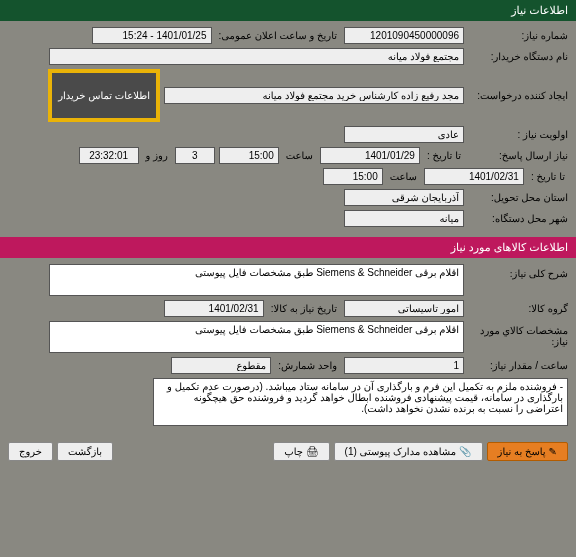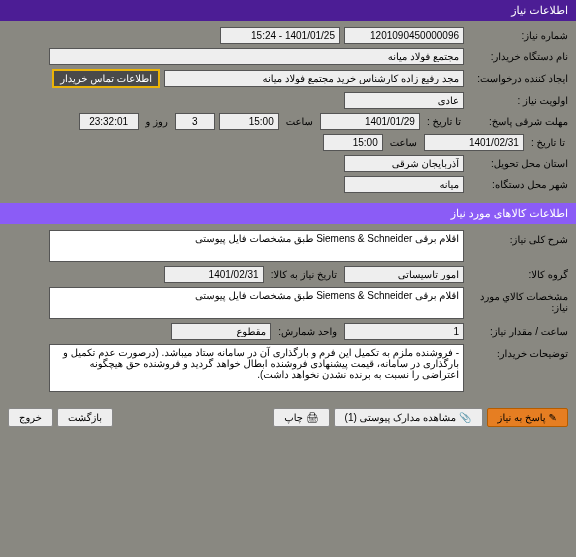--- a/index.html
+++ b/index.html
@@ -12,27 +12,27 @@
   overflow: hidden;
   direction: rtl;
 }
 .window {
   width: 100%;
   height: 100%;
   display: flex;
   flex-direction: column;
 }
 .title-bar {
-  background: #4c1d95;
+  background: #14532d;
   color: #fff;
   padding: 4px 8px;
   font-size: 11px;
 }
 .section-header {
-  background: #8b5cf6;
+  background: #be185d;
   color: #fff;
   padding: 4px 8px;
   font-size: 11px;
 }
 .content {
   padding: 6px 8px;
   background: #898881;
 }
 .row {
   display: flex;
@@ -64,22 +64,22 @@
 }
 .f-300 { width: 300px; }
 .f-420 { width: 415px; }
 .f-120 { width: 120px; }
 .f-100 { width: 100px; }
 .f-60 { width: 60px; }
 .f-40 { width: 40px; }
 .btn-side {
   background: #4a4a4a;
   color: #fff;
-  border: 2px solid #eab308;
-  padding: 2px 6px;
+  border: 4px solid #eab308;
+  padding: 17px 6px;
   font-size: 10px;
   font-family: Tahoma, Arial, sans-serif;
   cursor: pointer;
 }
 textarea.field {
   resize: none;
   height: 32px;
   width: 415px;
   font-family: Tahoma, Arial, sans-serif;
 }
@@ -115,41 +115,42 @@
 
 <div class="window">
   <div class="title-bar">
     <span>اطلاعات نیاز</span>
   </div>
 
   <div class="content">
     <div class="row">
       <span class="label">شماره نیاز:</span>
       <input class="field f-120 field-ro" readonly="" value="1201090450000096" style="">
+      <span class="label-sm">تاریخ و ساعت اعلان عمومی:</span>
       <input class="field f-120 field-ro" readonly="" value="1401/01/25 - 15:24" style="">
     </div>
 
     <div class="row">
       <span class="label">نام دستگاه خریدار:</span>
       <input class="field f-420 field-ro" readonly="" value="مجتمع فولاد میانه" style="">
     </div>
 
     <div class="row">
       <span class="label">ایجاد کننده درخواست:</span>
       <input class="field f-300 field-ro" readonly="" value="مجد رفیع زاده کارشناس خرید مجتمع فولاد میانه" style="">
       <button class="btn-side">اطلاعات تماس خریدار</button>
     </div>
 
     <div class="row">
       <span class="label">اولویت نیاز :</span>
       <input class="field f-120 field-ro" readonly="" value="عادی" style="">
     </div>
 
     <div class="row">
-      <span class="label">مهلت شرقی پاسخ:</span>
+      <span class="label">نياز ارسال پاسخ:</span>
       <span class="label-sm">تا تاریخ :</span>
       <input class="field f-100 field-ro" readonly="" value="1401/01/29" style="">
       <span class="label-sm">ساعت</span>
       <input class="field f-60 field-ro" readonly="" value="15:00" style="">
       <input class="field f-40 field-ro" style="text-align: center;" readonly="" value="3">
       <span class="label-sm">روز و</span>
       <input class="field f-60 field-ro" style="text-align: center;" readonly="" value="23:32:01">
     </div>
 
     <div class="row">
@@ -193,21 +194,20 @@
     </div>
 
     <div class="row">
       <span class="label">ساعت / مقدار نیاز:</span>
       <input class="field f-120 field-ro" readonly="" value="1" style="">
       <span class="label-sm">واحد شمارش:</span>
       <input class="field f-100 field-ro" readonly="" value="مقطوع" style="">
     </div>
 
     <div class="row row-top">
-      <span class="label">توضیحات خریدار:</span>
       <textarea class="field" style="height: 48px;" readonly="">- فروشنده ملزم به تکمیل این فرم و بارگذاری آن در سامانه ستاد میباشد. (درصورت عدم تکمیل و بارگذاری در سامانه، قیمت پیشنهادی فروشنده ابطال خواهد گردید و فروشنده حق هیچگونه اعتراضی را نسبت به برنده نشدن نخواهد داشت).</textarea>
     </div>
   </div>
 
   <div class="action-bar">
     <button class="btn btn-orange">
       <span>✎</span>
       <span>پاسخ به نیاز</span>
     </button>
     <button class="btn">

